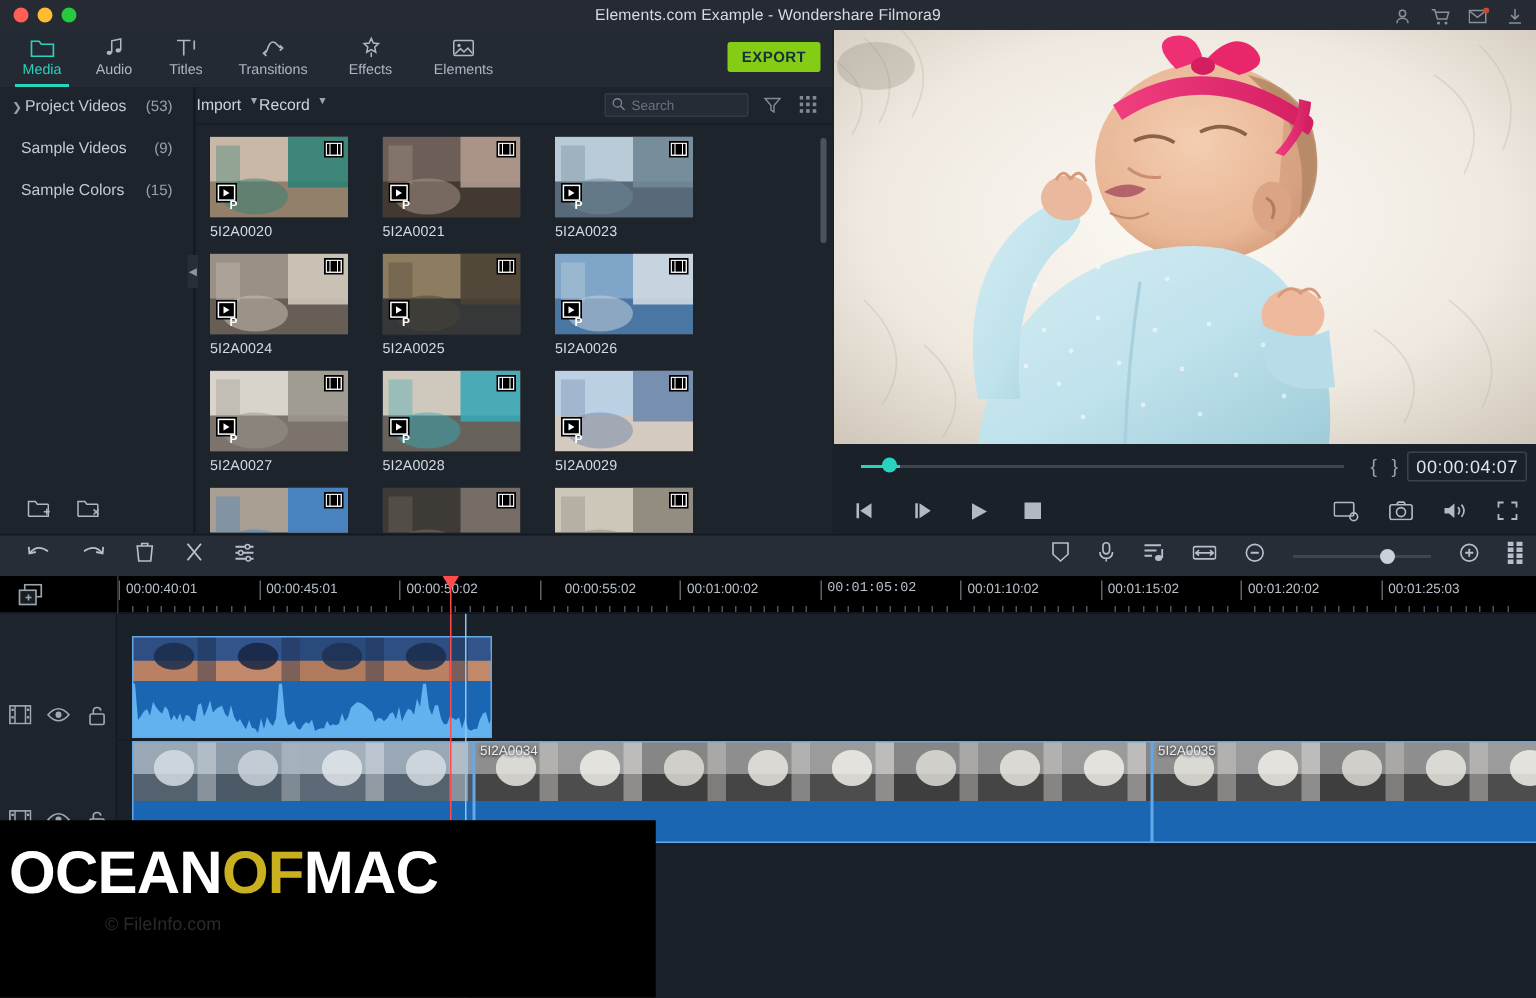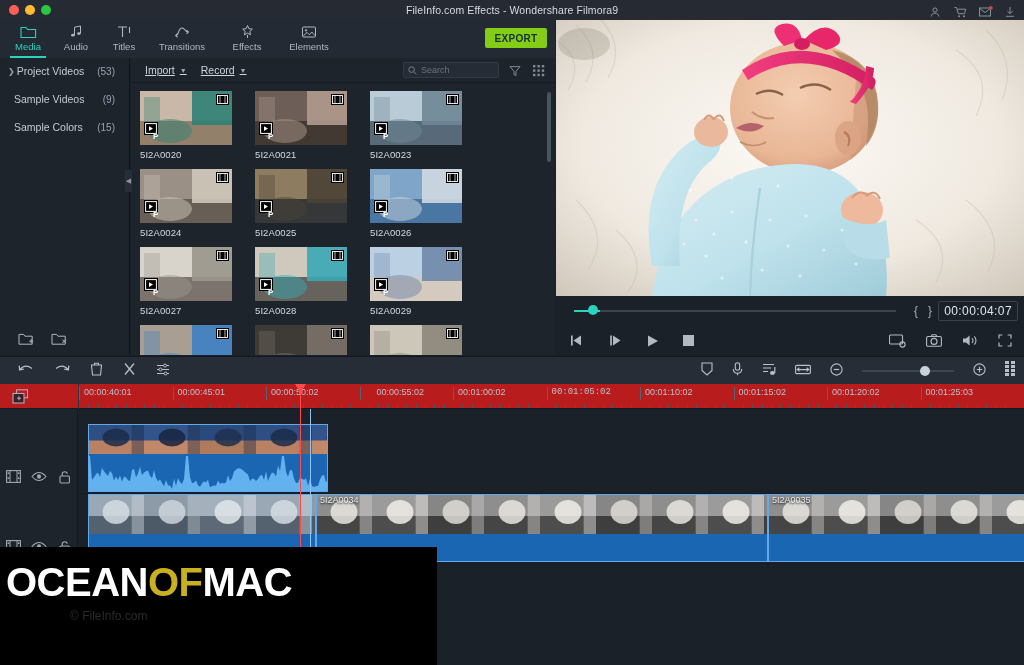--- a/index.html
+++ b/index.html
@@ -87,22 +87,22 @@
   
   .mediapanel {
     position:absolute; left:131px; top:58px; width:424px; height:297px;
     background:#1e242c;
   }
   .media-toolbar {
     height:25px; display:flex; align-items:center;
     border-bottom:1px solid #161c23; position:relative;
   }
   .mt-btn {
-    display:flex; align-items:center; gap:5px;
-    font-size:10.5px; color:#ced5dd; cursor:pointer; margin-left:14px;text-decoration:underline;
+    display:flex; align-items:flex-start; gap:5px;
+    font-size:10.5px; color:#ced5dd; cursor:pointer; 
   }
   .mt-btn .caret { font-size:7px; color:#9ba5b1; }
   .search-box {
     position:absolute; right:56px; top:4px;
     width:96px; height:16px; border-radius:2px;
     background:#252c35; border:1px solid #323a45;
     display:flex; align-items:center; padding-left:4px; gap:4px;
   }
   .search-box input {
     background:transparent; border:0; outline:0;
@@ -198,21 +198,21 @@
   .zs-track { position:absolute; left:0; right:0; top:5px; height:2px; background:#3e4751; }
   .zs-knob {
     position:absolute; left:58px; top:1px; width:10px; height:10px;
     border-radius:50%; background:#c9d1da; cursor:pointer;
   }
 
   
   .tl-area { position:absolute; left:0; top:384px; width:1024px; height:281px; background:#1b2129; }
   .tl-head {
     position:absolute; left:0; top:0; width:1024px; height:25px;
-    background:#b91c1c; border-bottom:1px solid #141a21;
+    background:#000000; border-bottom:1px solid #141a21;
   }
   .tl-headbtn {
     position:absolute; left:12px; top:5px; cursor:pointer; opacity:.85;
   }
   .ruler {
     position:absolute; left:78px; top:0; right:0; height:25px;
     border-left:1px solid #2f3842; overflow:hidden;
   }
   .rtick {
     position:absolute; top:3px; font-size:9px; color:#b9c1cb; white-space:nowrap;
@@ -277,21 +277,21 @@
 <body>
 
 <div id="app">
 
   <div class="titlebar">
     <div class="traffic">
       <div class="tl red"></div>
       <div class="tl yellow"></div>
       <div class="tl green"></div>
     </div>
-    <div class="title-text">FileInfo.com Effects - Wondershare Filmora9</div>
+    <div class="title-text">Elements.com Example - Wondershare Filmora9</div>
     <div class="title-icons">
       <span class="ticon">
         <svg width="12" height="12" viewBox="0 0 12 12">
             <circle cx="6" cy="4" r="2.1" fill="none" stroke="#aeb7c2" stroke-width="1"></circle>
             <path d="M2.3 10.5c0-2.1 1.7-3.3 3.7-3.3s3.7 1.2 3.7 3.3" fill="none" stroke="#aeb7c2" stroke-width="1"></path>
           </svg>
       </span>
       <span class="ticon">
         <svg width="13" height="12" viewBox="0 0 13 12">
             <path d="M0.5 1.5h2l1.8 6.2h6.2l1.3-4.5H3.3" fill="none" stroke="#aeb7c2" stroke-width="1"></path>

